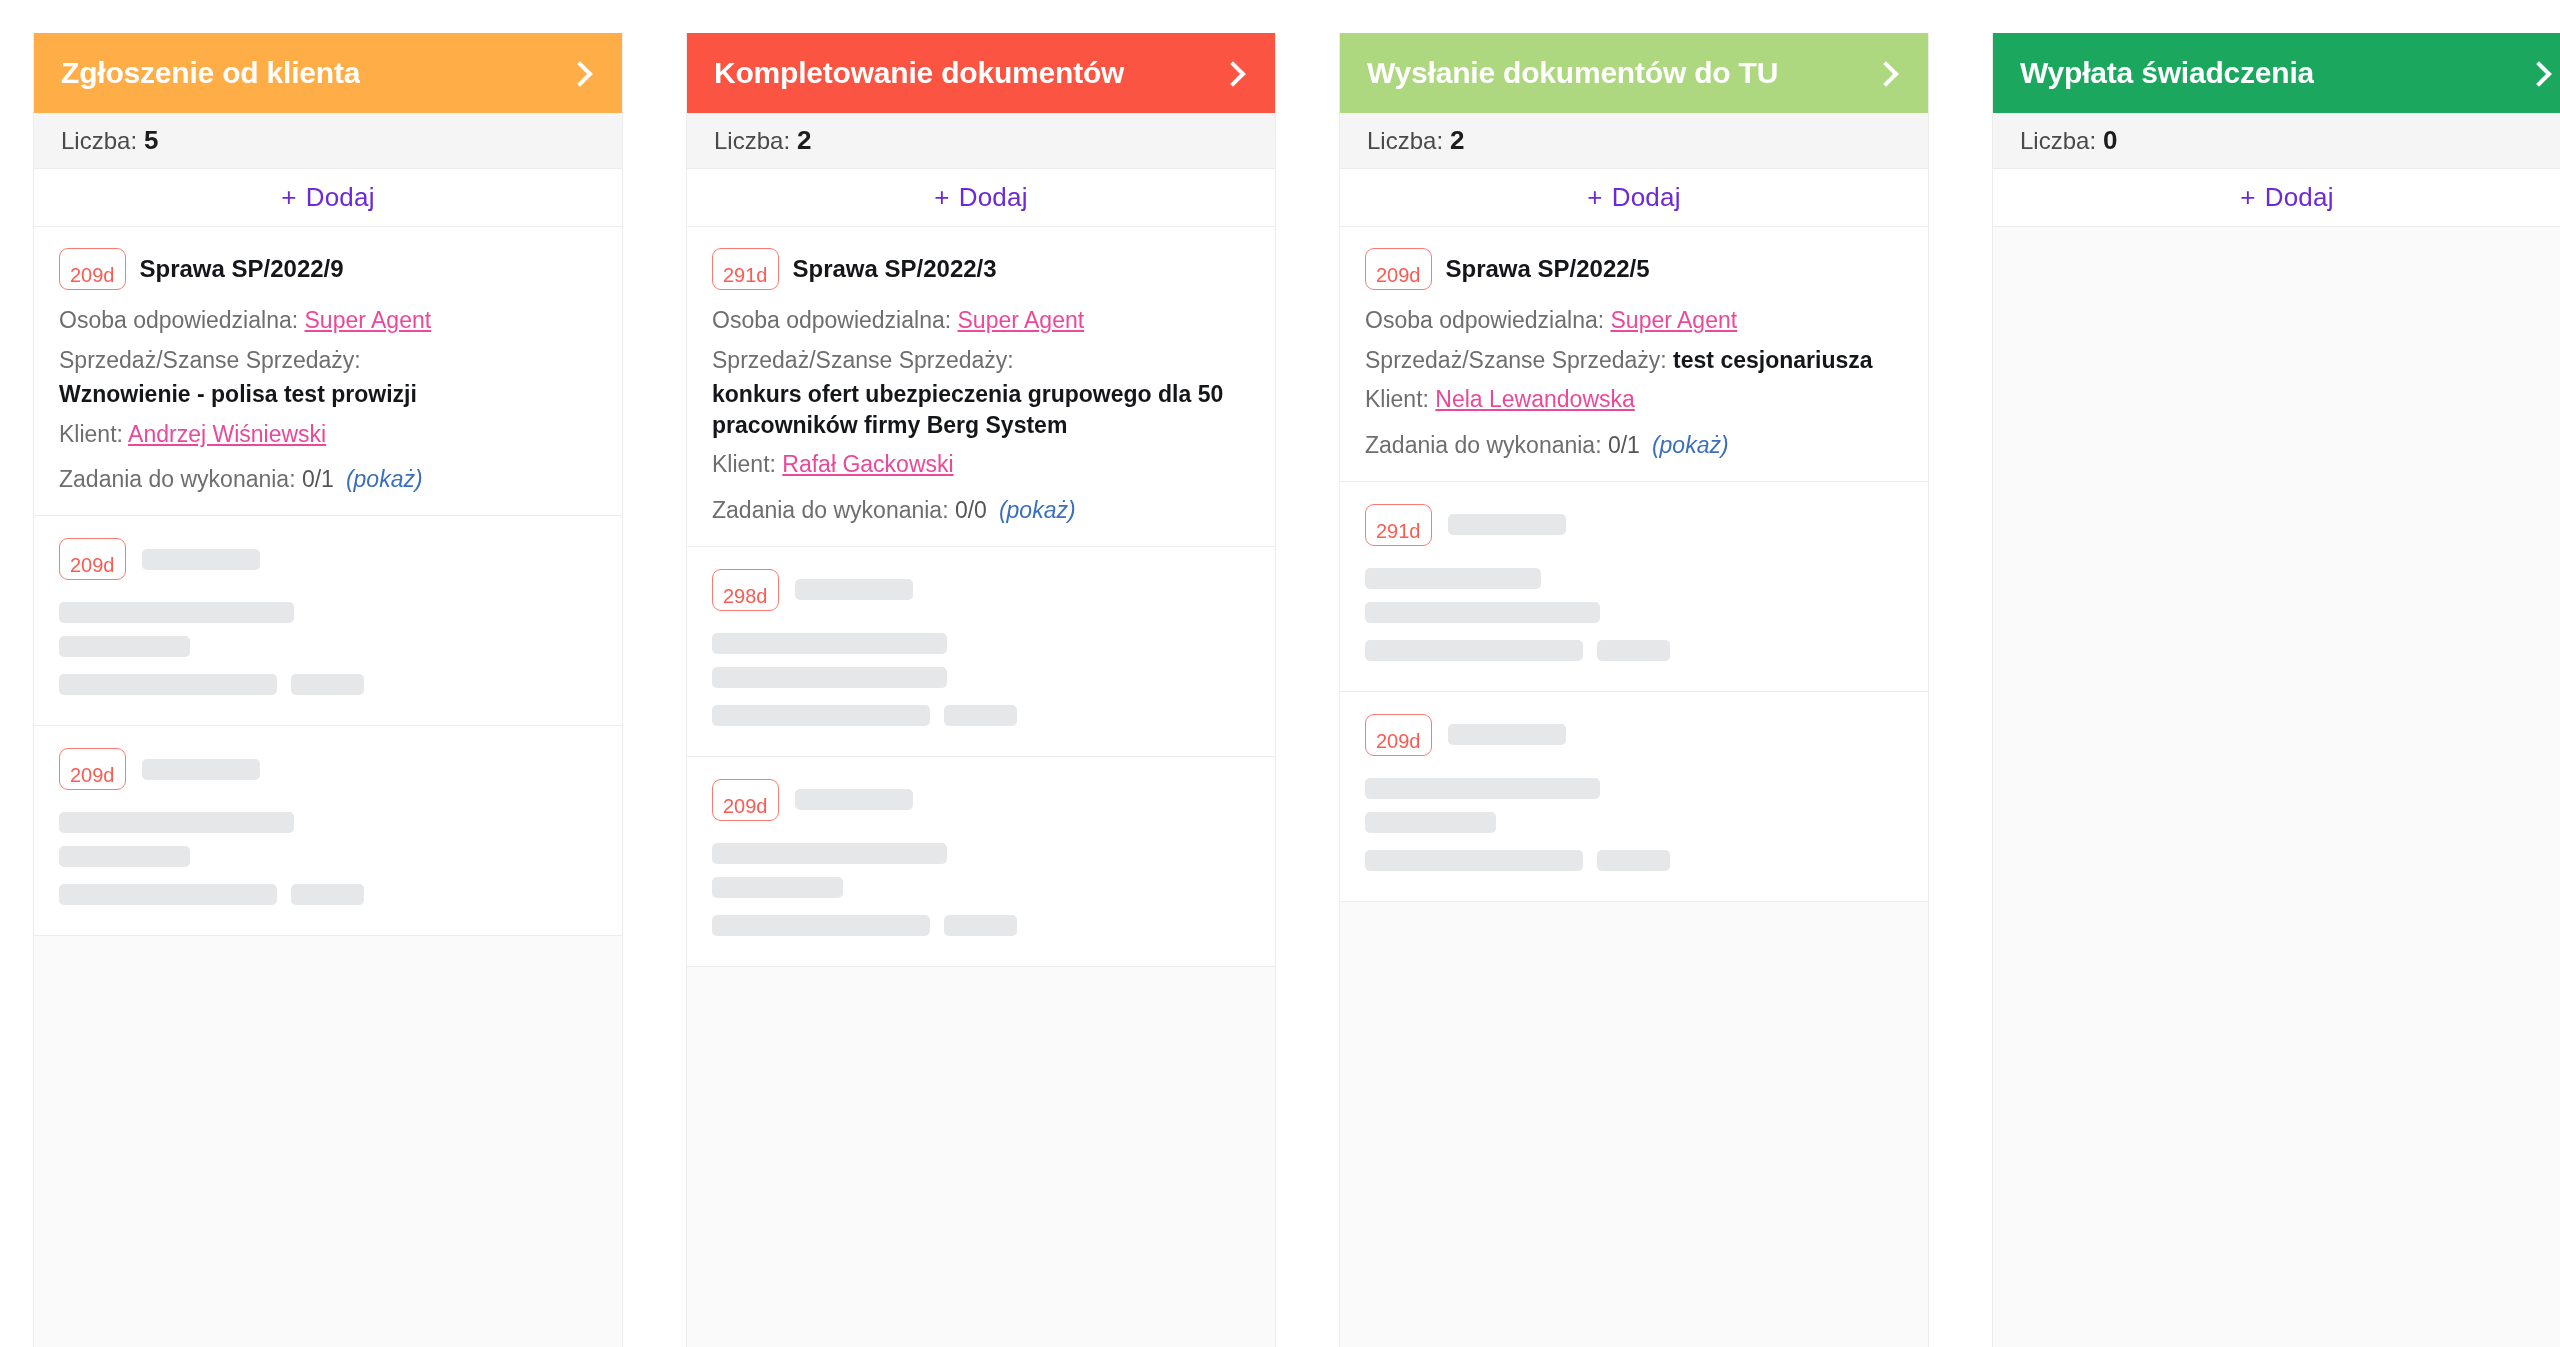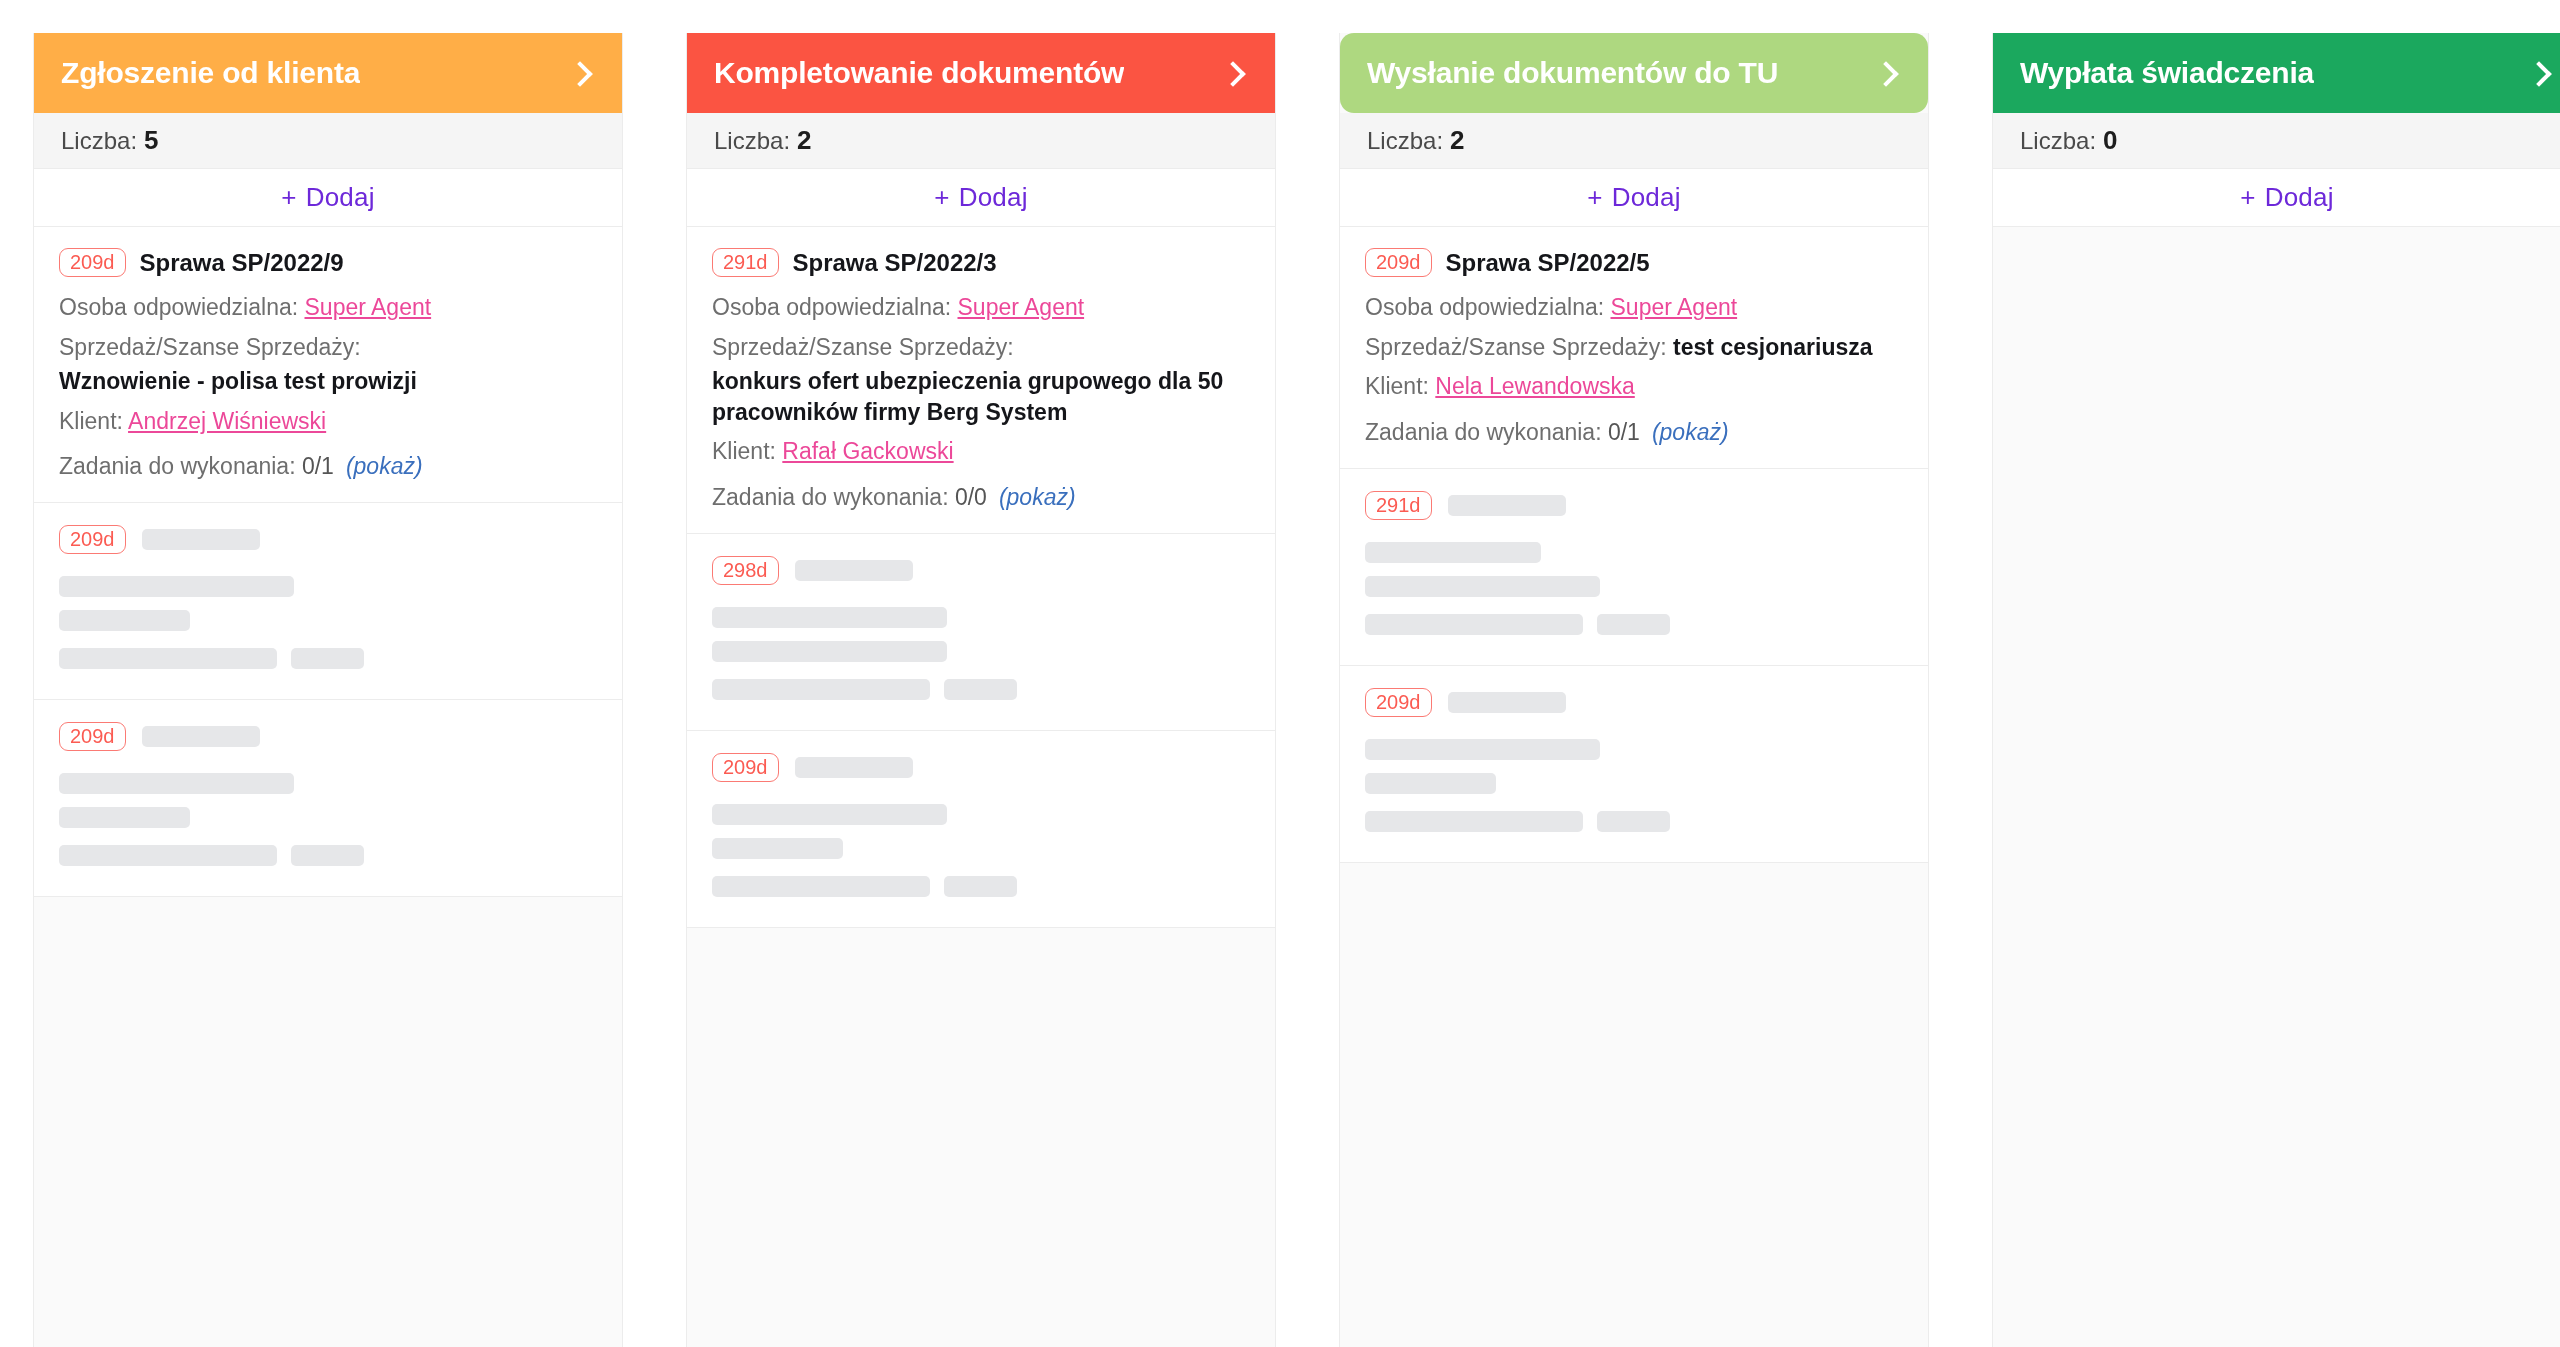--- a/index.html
+++ b/index.html
@@ -107,21 +107,21 @@
     display: flex;
     align-items: center;
     gap: 14px;
     margin-bottom: 15px;
   }
   .day-badge {
     border: 1.6px solid #fb7a74;
     color: #fb5b52;
     border-radius: 9px;
     font-size: 20px;
-    padding: 3px 10px 4px 10px;
+    padding: 16px 10px 4px 10px;
     line-height: 1;
     white-space: nowrap;
     flex: 0 0 auto;
   }
   .card-title {
     font-size: 24px;
     font-weight: 700;
     color: #15161a;
   }
   .card-line {
@@ -262,21 +262,21 @@
           <div class="sk-bar sk-row" style="width: 131px;"></div>
           <div class="sk-pair">
             <div class="sk-bar" style="width: 218px;"></div>
             <div class="sk-bar" style="width: 73px;"></div>
           </div>
         </div>
         <div class="col-filler"></div>
       </div>
     </div>
     <div class="column">
-      <div class="col-header" style="background: rgb(174, 216, 128); border-radius: 14px;">
+      <div class="col-header" style="background: rgb(174, 216, 128);">
         <div class="col-title">Wysłanie dokumentów do TU</div>
         <div class="chevron-right"></div>
       </div>
       <div class="count-bar">
         <span>Liczba:</span>
         <span class="count-val">2</span>
       </div>
       <div class="add-row">
         <div class="add-label"><span class="plus">+</span><span>Dodaj</span></div>
       </div>

